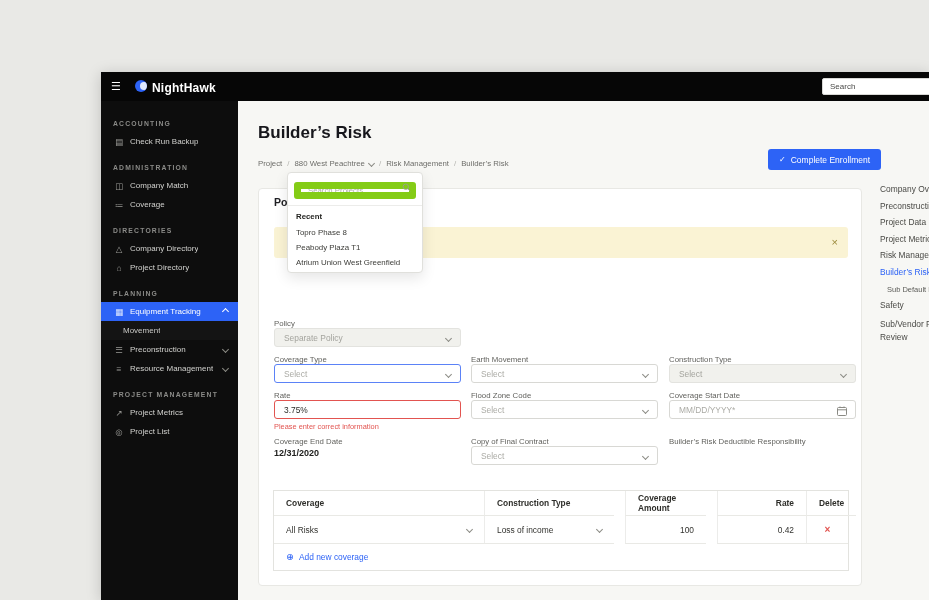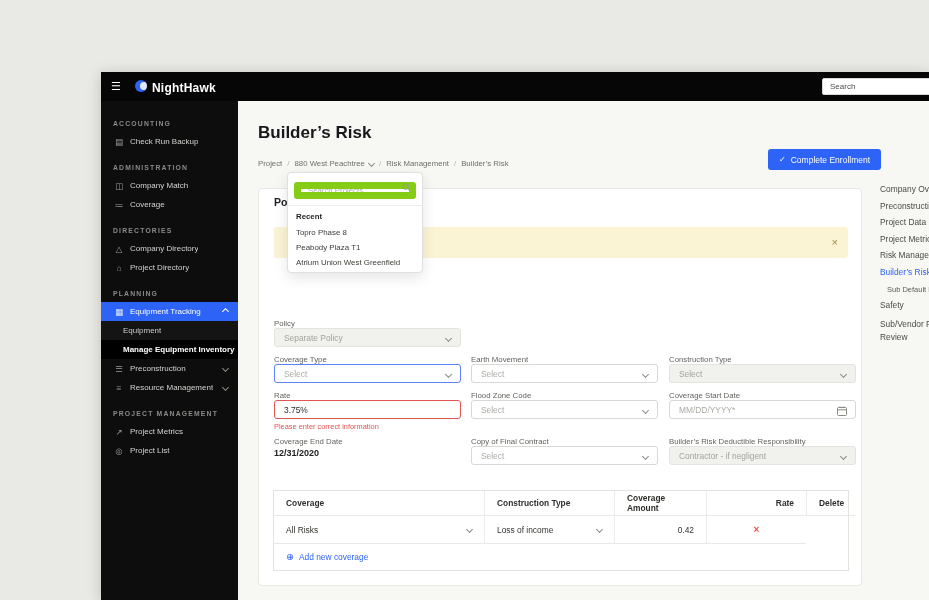--- a/index.html
+++ b/index.html
@@ -68,21 +68,21 @@
   .cal-icn, .field .icn-right { position:absolute; right:8px; top:5px; }
 
   
   .tbl { position:absolute; left:14px; top:301px; width:576px; background:#fff; border:1px solid #e3e3df; font-size:8.4px; color:#33332f; }
   .t-head, .t-row { display:grid; grid-template-columns:210px 130px 92px 100px 1fr; }
   .t-head > div { height:25px; font-weight:700; color:#2e2e2a; }
   .t-row > div { height:28px; }
   .t-cell { display:flex; align-items:center; padding:0 12px; border-bottom:1px solid #e9e9e5; position:relative; }
   .t-cell + .t-cell { border-left:1px solid #ececе8; }
   .t-cell + .t-cell { border-left:1px solid #ececea; }
-  .t-cell.r { justify-content:flex-end; }
+  .t-cell.r { justify-content:flex-end;margin-left:11px; }
   .t-cell.c { justify-content:center; }
   .t-cell .cv { position:absolute; right:12px; top:11px; }
   .del { color:#e25450; font-weight:700; font-size:10px; cursor:pointer; }
   .t-add { display:flex; align-items:center; height:26px; padding:0 12px; color:#2d63f6; gap:5px; cursor:pointer; }
   .add-icn { font-size:9.5px; line-height:10px; }
 
   
   .dropdown { position:absolute; left:49px; top:71px; width:136px; height:101px; background:#fff; border:1px solid #e0e0dc; border-radius:4px; box-shadow:0 5px 14px rgba(0,0,0,.10); z-index:30; }
   .dd-search-wrap { position:relative; margin:6px 6px 0; border-bottom:none; }
   .dd-search { width:100%; height:17px; border:7px solid #84cc16; border-radius:3px; font-size:7.8px; padding:0 18px 0 7px; outline:none; font-family:inherit; color:#3a3a38; }
@@ -143,24 +143,21 @@
         <span class="nav-lbl">Project Directory</span>
       </div>
 
       <div class="nav-sec">PLANNING</div>
       <div class="nav-item active">
         <span class="nav-icn">▦</span>
         <span class="nav-lbl">Equipment Tracking</span>
         <span class="cv up white"></span>
       </div>
       <div class="nav-sub">
-        <span class="nav-lbl">Equipment</span>
-      </div>
-      <div class="nav-sub current">
-        <span class="nav-lbl">Manage Equipment Inventory</span>
+        <span class="nav-lbl">Movement</span>
       </div>
       <div class="nav-item">
         <span class="nav-icn">☰</span>
         <span class="nav-lbl">Preconstruction</span>
         <span class="cv"></span>
       </div>
       <div class="nav-item">
         <span class="nav-icn">≡</span>
         <span class="nav-lbl">Resource Management</span>
         <span class="cv"></span>
@@ -256,42 +253,39 @@
         <div class="label" style="left:15px; top:248px;">Coverage End Date</div>
         <div class="static-value" style="left:15px; top:259px;">12/31/2020</div>
 
         <div class="label" style="left:212px; top:248px;">Copy of Final Contract</div>
         <div class="field" style="left:212px; top:257px;">
           <span class="val placeholder">Select</span>
           <span class="cv"></span>
         </div>
 
         <div class="label" style="left:410px; top:248px;">Builder’s Risk Deductible Responsibility</div>
-        <div class="field disabled" style="left:410px; top:257px;">
-          <span class="val">Contractor - if negligent</span>
-          <span class="cv"></span>
-        </div>
 
         <div class="tbl">
           <div class="t-head">
             <div class="t-cell">Coverage</div>
             <div class="t-cell">Construction Type</div>
             <div class="t-cell r">Coverage Amount</div>
             <div class="t-cell r">Rate</div>
             <div class="t-cell">Delete</div>
           </div>
           <div class="t-row">
             <div class="t-cell">
               <span>All Risks</span>
               <span class="cv"></span>
             </div>
             <div class="t-cell">
               <span>Loss of income</span>
               <span class="cv"></span>
             </div>
+            <div class="t-cell r">100</div>
             <div class="t-cell r">0.42</div>
             <div class="t-cell c">
               <span class="del">×</span>
             </div>
           </div>
           <div class="t-add">
             <span class="add-icn">⊕</span>
             <span>Add new coverage</span>
           </div>
         </div>

